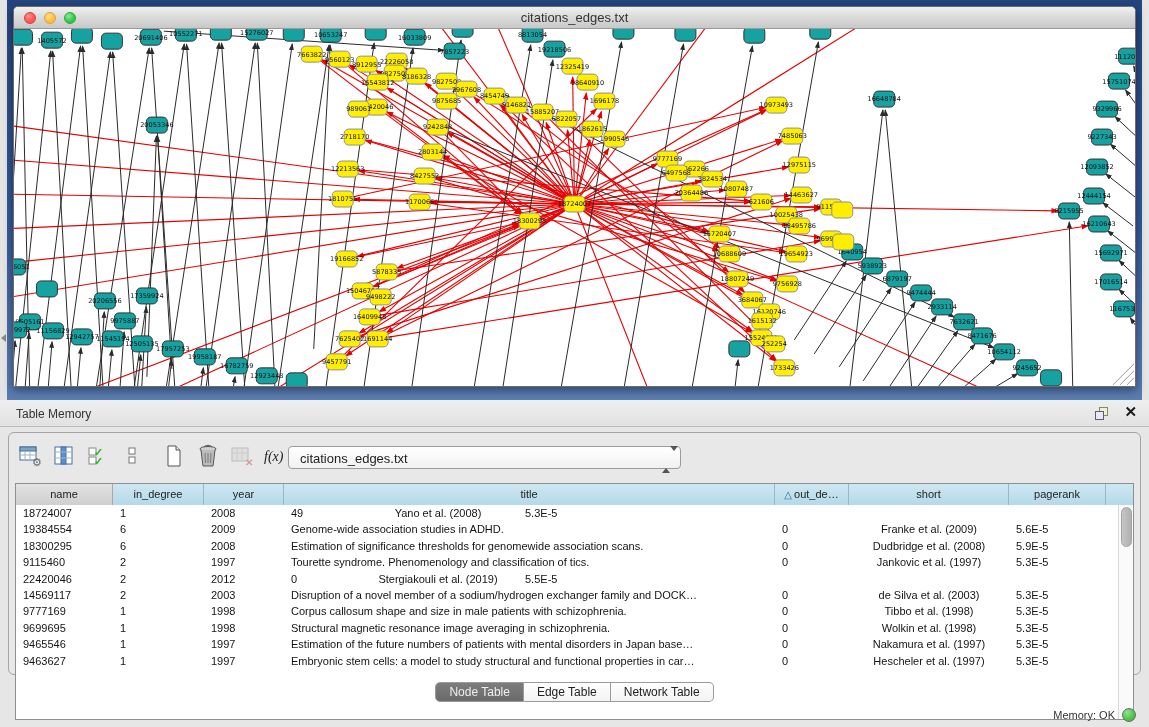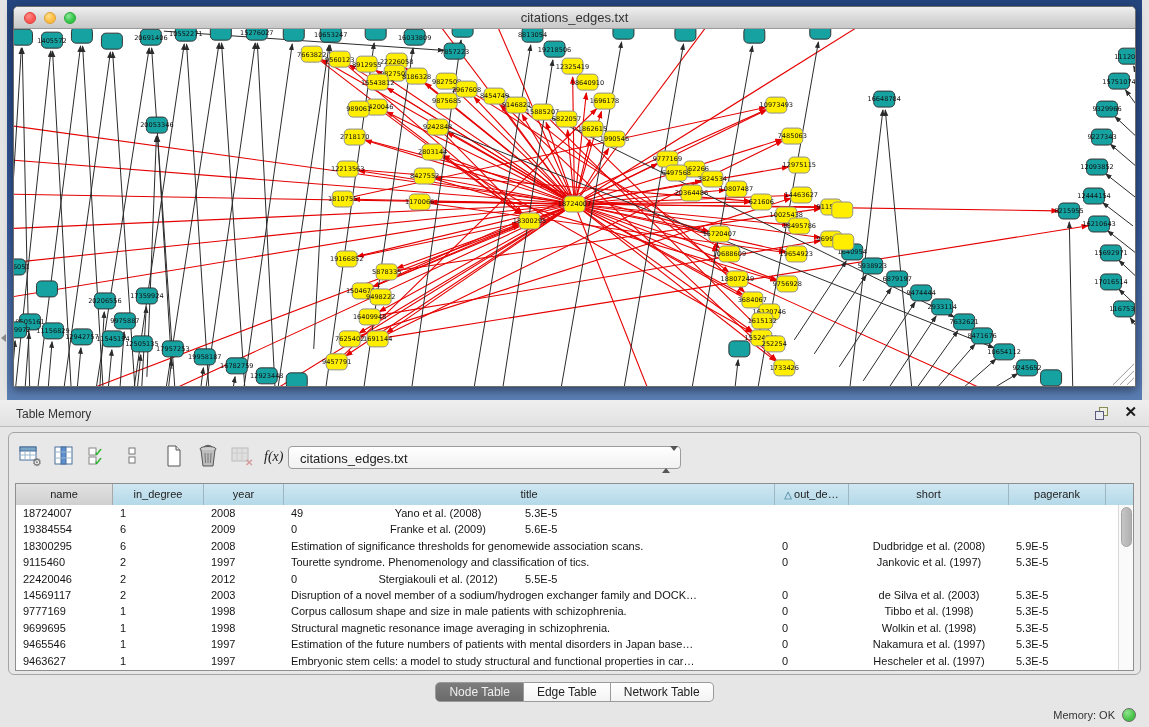--- a/index.html
+++ b/index.html
@@ -45,21 +45,21 @@
   .tb-icon.dim { opacity:.45; }
   .gap-l { margin-right:16px; }
   #tp-combo { position:absolute; left:279px; top:13px; width:393px; height:23px;
     border:1px solid #9c9c9c; border-radius:4px;
     background:linear-gradient(#ffffff,#f1f1f1); box-shadow:inset 0 1px 0 #fff; }
   #tp-combo-label { position:absolute; left:11px; top:4px; font-size:13px; color:#222; }
   #tp-combo-arrows { position:absolute; right:9px; top:4px; width:9px; height:14px; }
   #tp-combo-arrows .up { width:0;height:0;border-left:4px solid transparent;border-right:4px solid transparent;border-bottom:5px solid #555; margin-bottom:3px;}
   #tp-combo-arrows .dn { width:0;height:0;border-left:4px solid transparent;border-right:4px solid transparent;border-top:5px solid #555;}
 
-  #tp-table { position:absolute; left:6px; top:50px; width:1119px; height:188px;
+  #tp-table { position:absolute; left:6px; top:50px; width:1119px; height:237px;
     border:1px solid #8f8f8f; background:#fff; overflow:hidden; }
   #tp-thead { display:flex; height:21px; border-bottom:1px solid #8fa9b5; }
   .th { flex:none; height:21px; line-height:20px; text-align:center; font-size:11px; color:#222;
     background:linear-gradient(#cfe7f2,#b4d9e8); border-right:1px solid #9db7c2; overflow:hidden; white-space:nowrap; }
   .th.first { background:linear-gradient(#e2e2e2,#cfcfcf); border-right:1px solid #a8a8a8; }
   .th .sort-tri { color:#2a6e8c; font-size:10px; margin-right:2px; }
   .th.filler { background:linear-gradient(#cfe7f2,#b4d9e8); border-right:none; }
   #tp-tbody { position:absolute; left:0; top:21px; right:15px; bottom:0; overflow:hidden; }
   .tr { display:flex; height:16.4px; }
   .td { flex:none; font-size:11px; color:#141414; line-height:16.4px; padding-left:7px;
@@ -869,20 +869,21 @@
               <div class="td" style="width: 91px;">1</div>
               <div class="td" style="width: 80px;">2008</div>
               <div class="td" style="width: 74px;">49</div>
               <div class="td center" style="width: 160px;">Yano et al. (2008)</div>
               <div class="td" style="width: 97px;">5.3E-5</div>
             </div>
             <div class="tr">
               <div class="td" style="width: 97px;">19384554</div>
               <div class="td" style="width: 91px;">6</div>
               <div class="td" style="width: 80px;">2009</div>
+              <div class="td" style="width: 491px;">Genome-wide association studies in ADHD.</div>
               <div class="td" style="width: 74px;">0</div>
               <div class="td center" style="width: 160px;">Franke et al. (2009)</div>
               <div class="td" style="width: 97px;">5.6E-5</div>
             </div>
             <div class="tr">
               <div class="td" style="width: 97px;">18300295</div>
               <div class="td" style="width: 91px;">6</div>
               <div class="td" style="width: 80px;">2008</div>
               <div class="td" style="width: 491px;">Estimation of significance thresholds for genomewide association scans.</div>
               <div class="td" style="width: 74px;">0</div>
@@ -896,21 +897,21 @@
               <div class="td" style="width: 491px;">Tourette syndrome. Phenomenology and classification of tics.</div>
               <div class="td" style="width: 74px;">0</div>
               <div class="td center" style="width: 160px;">Jankovic et al. (1997)</div>
               <div class="td" style="width: 97px;">5.3E-5</div>
             </div>
             <div class="tr">
               <div class="td" style="width: 97px;">22420046</div>
               <div class="td" style="width: 91px;">2</div>
               <div class="td" style="width: 80px;">2012</div>
               <div class="td" style="width: 74px;">0</div>
-              <div class="td center" style="width: 160px;">Stergiakouli et al. (2012)</div>
+              <div class="td center" style="width: 160px;">Stergiakouli et al. (2019)</div>
               <div class="td" style="width: 97px;">5.5E-5</div>
             </div>
             <div class="tr">
               <div class="td" style="width: 97px;">14569117</div>
               <div class="td" style="width: 91px;">2</div>
               <div class="td" style="width: 80px;">2003</div>
               <div class="td" style="width: 491px;">Disruption of a novel member of a sodium/hydrogen exchanger family and DOCK…</div>
               <div class="td" style="width: 74px;">0</div>
               <div class="td center" style="width: 160px;">de Silva et al. (2003)</div>
               <div class="td" style="width: 97px;">5.3E-5</div>

